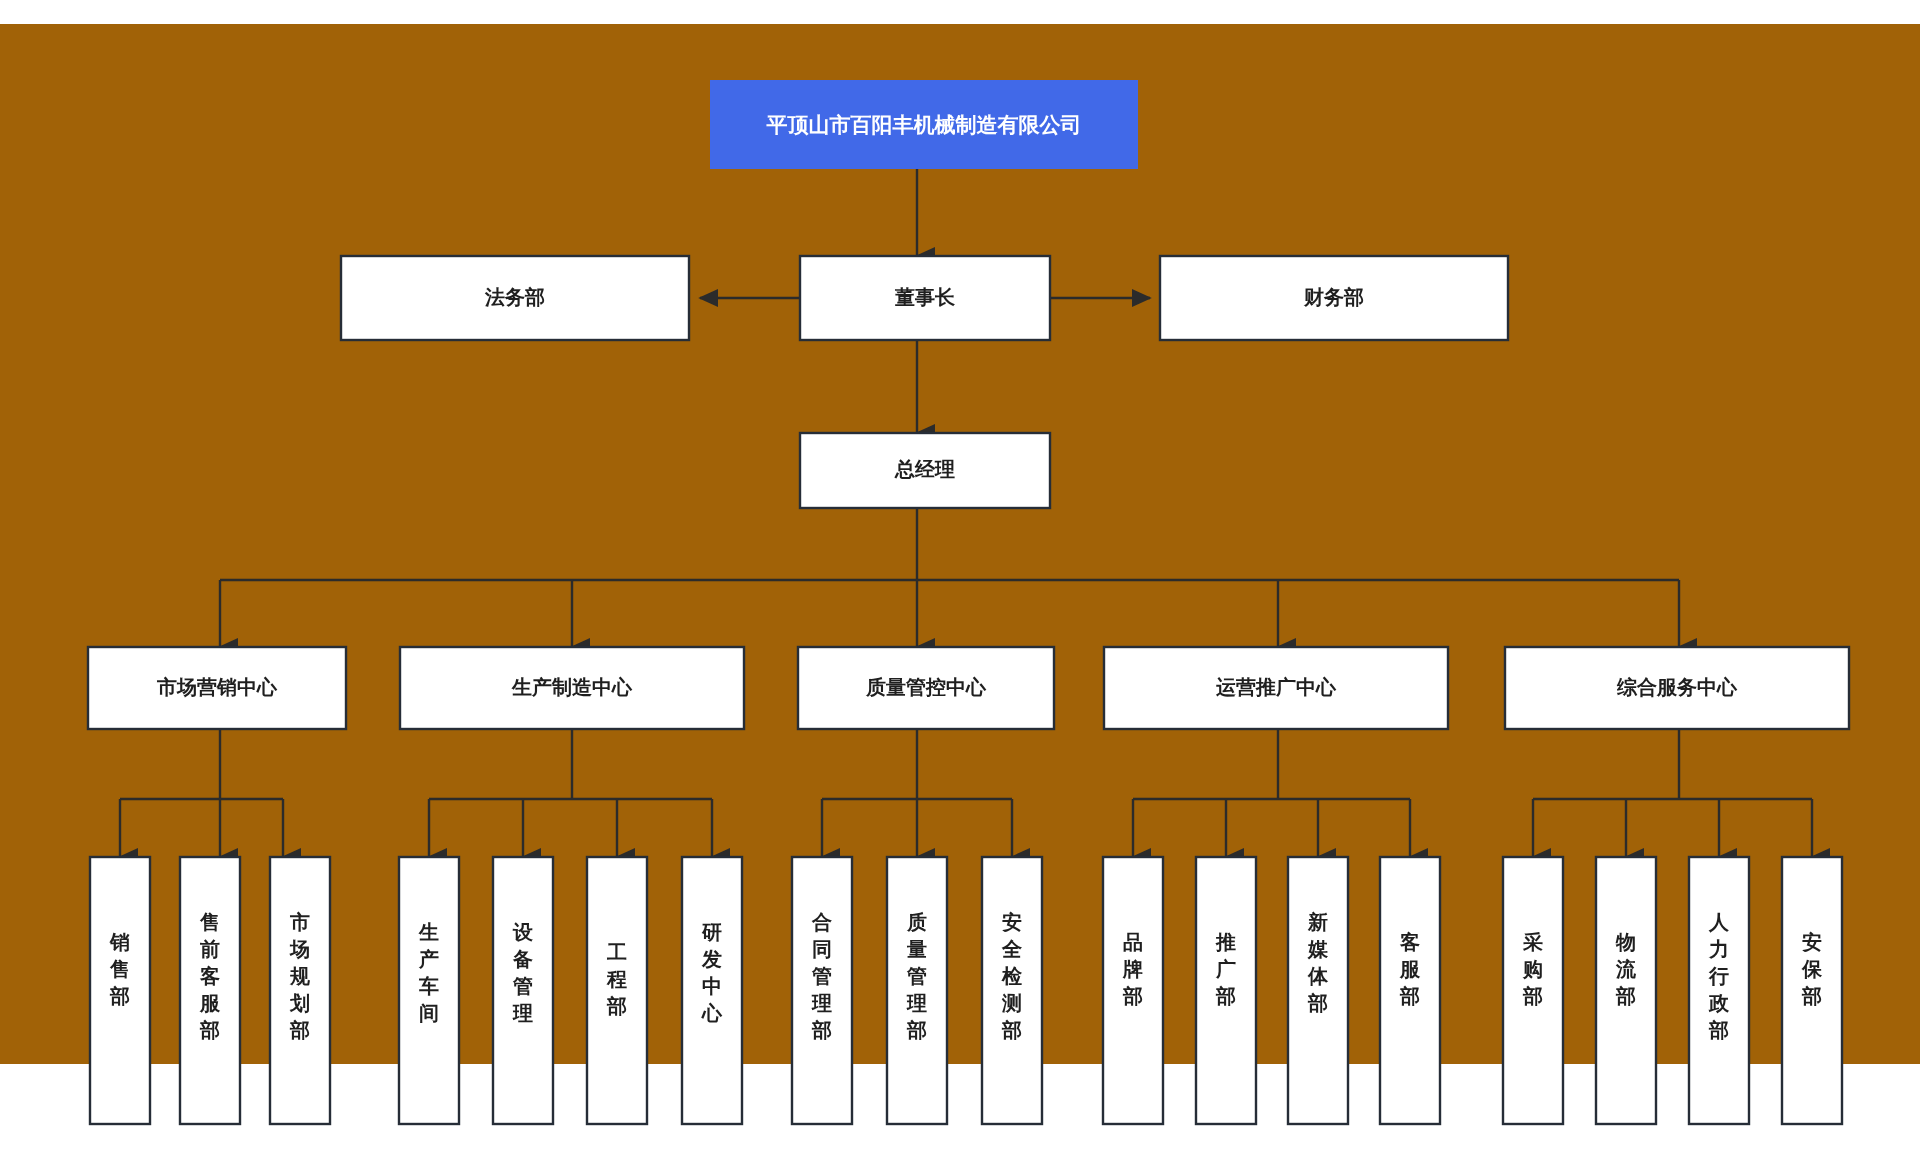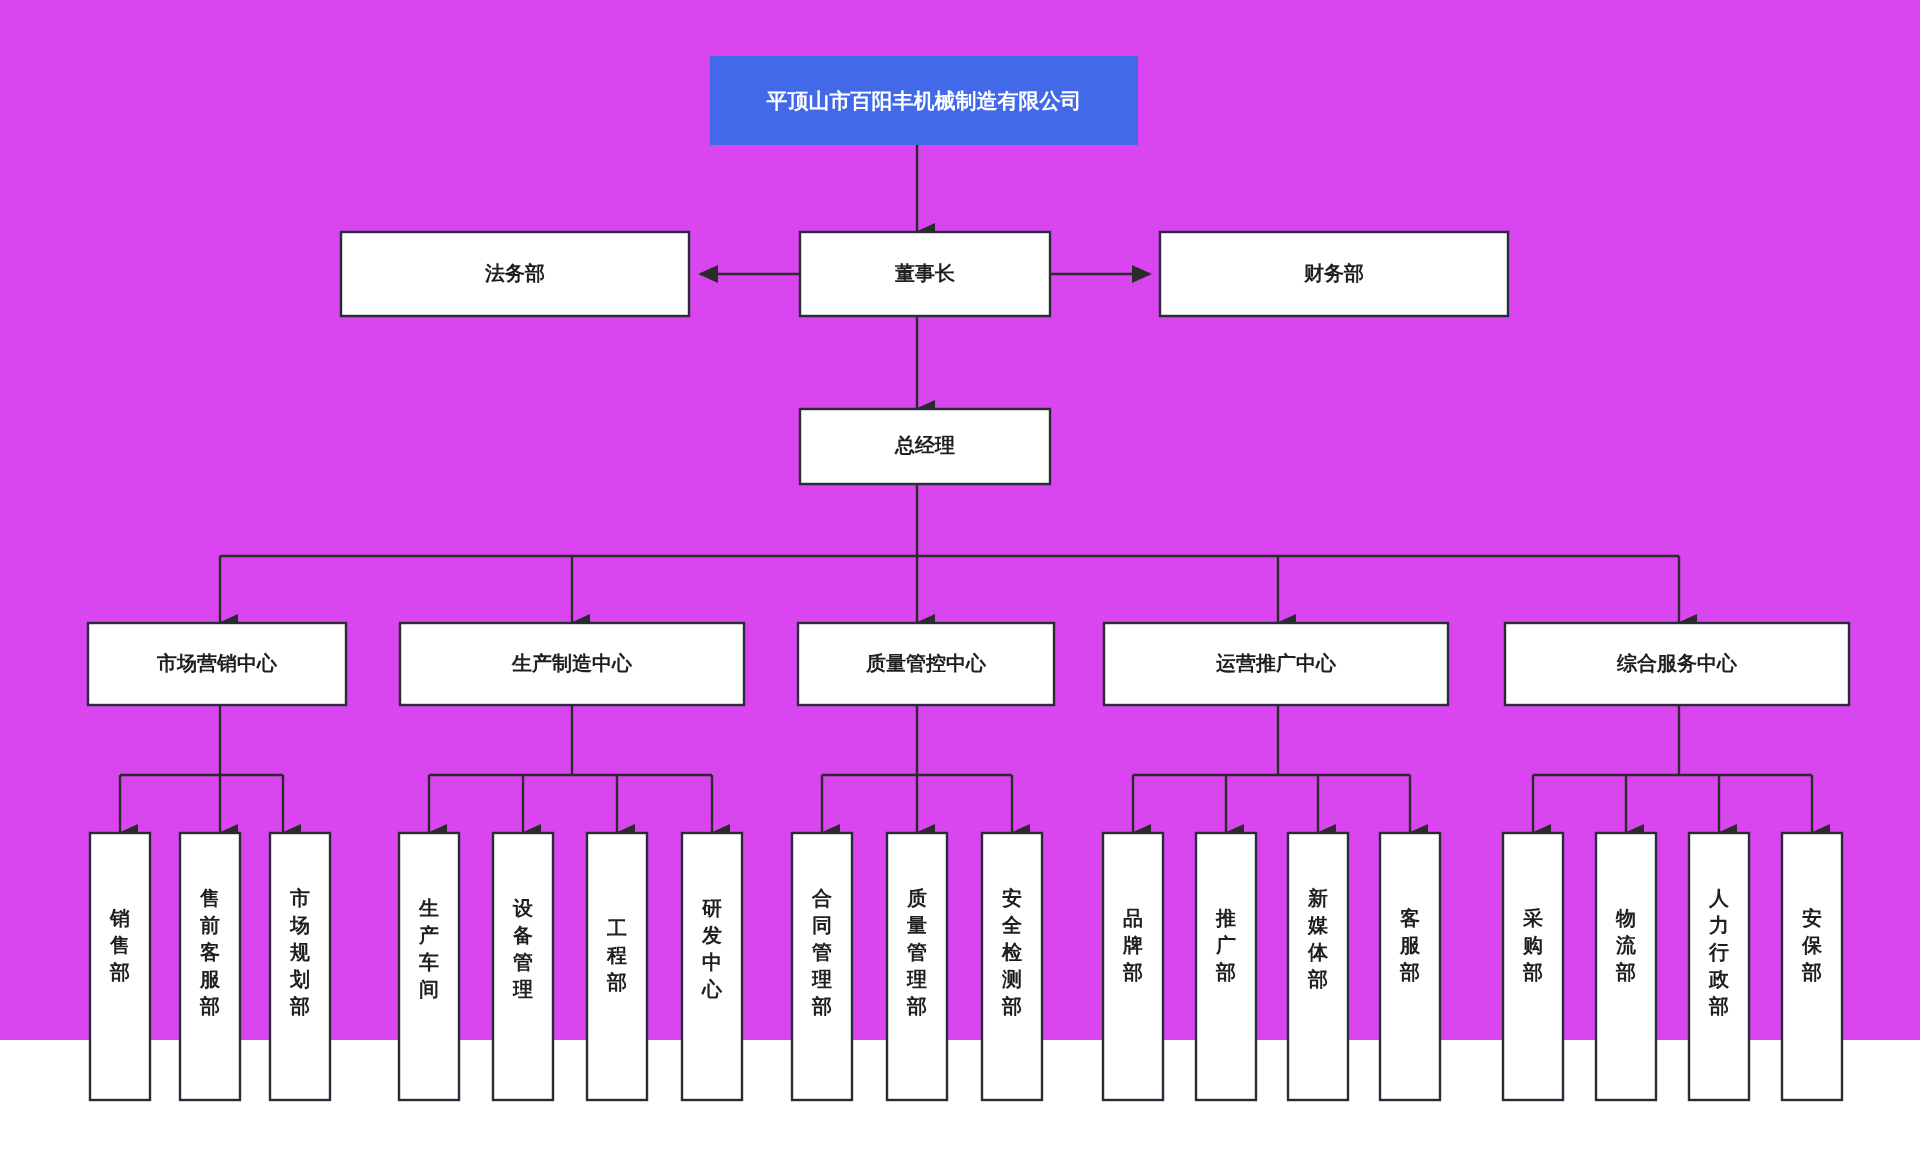--- a/index.html
+++ b/index.html
@@ -10,21 +10,22 @@
   body {
     width: 1920px;
     height: 1164px;
     font-family: "Liberation Sans", "DejaVu Sans", sans-serif;
     overflow: hidden;
   }
   #org-chart-root {
     position: relative;
     width: 1920px;
     height: 1040px;
-    background: #d946ef;
+    background: #a16207;
+    margin-top: 24px;
   }
   svg.chart-canvas {
     position: absolute;
     top: 0;
     left: 0;
     width: 1920px;
     height: 1164px;
   }
   .node-box {
     fill: #ffffff;

